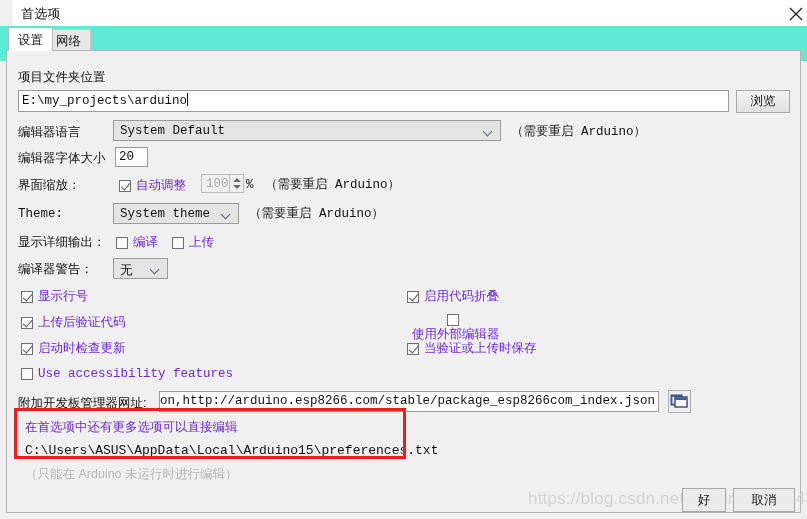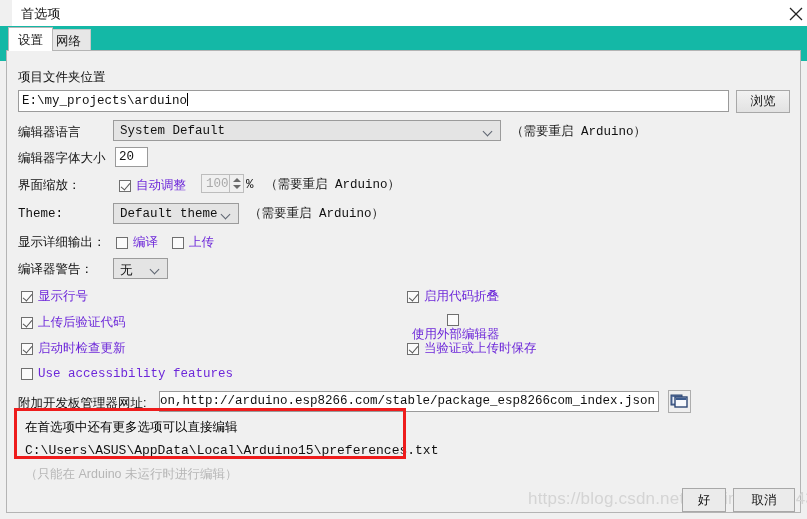--- a/index.html
+++ b/index.html
@@ -47,21 +47,21 @@
     cursor: default;
   }
   .close-btn svg { position:absolute; left: 16px; top: 7px; }
 
   
   .tabstrip {
     position: absolute;
     left: 0; top: 26px;
     width: 807px;
     height: 35px;
-    background: #14b8a6;
+    background: #5eead4;
   }
   .tab {
     position: absolute;
     top: 3px;
     height: 22px;
     box-sizing: border-box;
     font-size: 12.5px;
     padding: 3px 9px 0 9px;
     border: 1px solid #c8c8c8;
     border-bottom: none;
@@ -257,21 +257,21 @@
   .redbox {
     position: absolute;
     border: 3px solid #ee1c1c;
     box-sizing: border-box;
     pointer-events: none;
     z-index: 20;
   }
   .hint-gray {
     position: absolute;
     font-size: 12.5px;
-    color: #000000;
+    color: #6d28d9;
     white-space: nowrap;
   }
   .hint-path {
     position: absolute;
     font-family: "Liberation Mono", "DejaVu Sans Mono", monospace;
     font-size: 13px;
     color: #111;
     white-space: nowrap;
   }
   .faded {
@@ -366,21 +366,21 @@
       <span class="spin-btns">
         <span class="up"></span>
         <span class="dn"></span>
       </span>
     </div>
     <div class="lbl mono" style="left:239px; top:127px;">%</div>
     <div class="lbl mono" style="left:258px; top:127px;">（需要重启 Arduino）</div>
 
     <div class="lbl mono" style="left:11px; top:156px;">Theme:</div>
     <div class="combo" style="left:106px; top:152px; width:126px; height:21px;">
-      <span class="cval">Default theme</span>
+      <span class="cval">System theme</span>
       <span class="chev"></span>
     </div>
     <div class="lbl mono" style="left:242px; top:156px;">（需要重启 Arduino）</div>
 
     <div class="lbl" style="left:11px; top:184px;">显示详细输出：</div>
     <div class="cb" style="left:109px; top:183px;">
       <span class="box"></span>
       <span class="cbtext">编译</span>
     </div>
     <div class="cb" style="left:165px; top:183px;">

